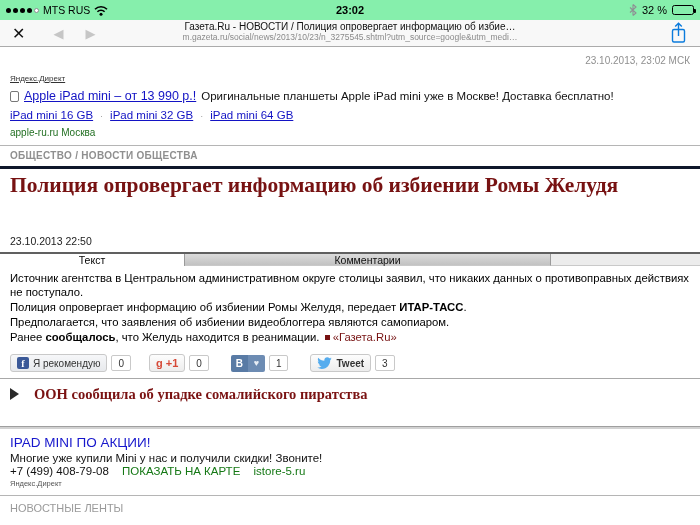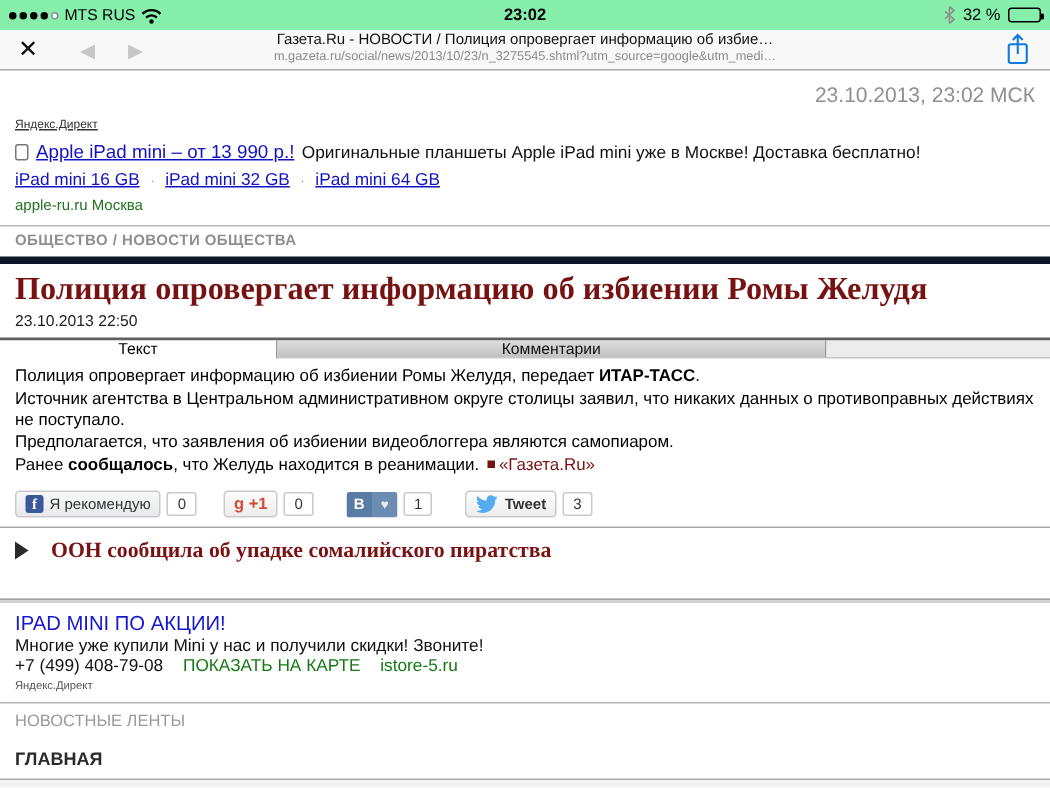--- a/index.html
+++ b/index.html
@@ -29,44 +29,44 @@
   .tb-close { font-size:16px; color:#111; margin-right:28px; cursor:pointer; }
   .tb-nav { font-size:13px; color:#c6c6c6; margin-right:22px; }
   .tb-titles { position:absolute; left:150px; right:150px; top:1px; text-align:center; }
   .tb-title { font-size:10px; font-weight:normal; color:#111; white-space:nowrap; overflow:hidden; }
   .tb-url { font-size:8.5px; color:#8a8a8a; white-space:nowrap; overflow:hidden; }
   .tb-share { margin-left:auto; display:flex; align-items:center; }
 
   
   .site-header { display:flex; align-items:flex-start; padding:3px 10px 0; }
   .logo { font-family:"Liberation Serif", serif; font-size:25px; letter-spacing:0.5px; color:#111; line-height:1; }
-  .hdr-date { margin-left:auto; font-size:14px; color:#8f8f8f; margin-top:5px; }
+  .hdr-date { margin-left:auto; font-size:10px; color:#8f8f8f; margin-top:5px; }
   .yd-top { padding:1px 10px 0; }
   .yd-top span { font-size:8px; color:#333; text-decoration:underline; cursor:pointer; }
 
   
   .ad1 { padding:4px 10px 0; }
   .ad1-line1 { display:flex; align-items:baseline; gap:5px; white-space:nowrap; }
   .device-icon { width:9px; height:11px; border:1.5px solid #777; border-radius:2px;
                  align-self:center; flex:none; }
   .ad1-title { font-size:12.5px; color:#1313c4; text-decoration:underline; cursor:pointer; }
   .ad1-desc { font-size:11.5px; color:#111; }
   .ad1-links { margin-top:6px; font-size:11.5px; }
   .ad1-links a { color:#1313c4; text-decoration:underline; cursor:pointer; }
   .ad1-links .sep { color:#9a9a9a; margin:0 7px; font-size:9px; }
   .ad1-domain { margin-top:6px; font-size:10px; color:#237023; padding-bottom:7px; }
 
   .hr1 { border-top:1px solid #b5b5b5; }
 
   
-  .section-label { border-bottom:5px solid #0f172a; padding:4px 10px 5px;
+  .section-label { border-bottom:3px solid #0f172a; padding:4px 10px 5px;
                    color:#8f8f8f; font-size:10px; font-weight:bold; letter-spacing:0.3px; }
   .article-title { padding:5px 10px 2px; font-family:"Liberation Serif", serif; font-weight:bold;
                    font-size:21.5px; color:#771212; line-height:1.05; }
-  .article-date { padding:2px 10px 0; font-size:10.5px; color:#222; }
+  .article-date { padding:2px 10px 0; font-size:10.5px; color:#222;margin-top:34px; }
 
   .tabs { margin-top:5px; display:flex; height:14px; border-top:2px solid #606060;
           font-size:10.5px; line-height:12px; }
   .tab { text-align:center; cursor:pointer; }
   .tab-text { width:185px; background:#fff; border-right:1px solid #9a9a9a; color:#000; }
   .tab-comments { width:366px; background:linear-gradient(#dcdcdc,#c2c2c2);
                   border-right:1px solid #9a9a9a; border-bottom:1px solid #c9c9c9; color:#111; }
   .tab-rest { flex:1; background:#ececec; border-bottom:1px solid #c9c9c9; }
 
   .body-text { padding:5px 10px 2px; font-size:11.3px; line-height:14px; }
@@ -192,22 +192,22 @@
 <div class="article-title">Полиция опровергает информацию об избиении Ромы Желудя</div>
 <div class="article-date">23.10.2013 22:50</div>
 
 <div class="tabs">
   <div class="tab tab-text">Текст</div>
   <div class="tab tab-comments">Комментарии</div>
   <div class="tab-rest"></div>
 </div>
 
 <div class="body-text">
+  <p>Источник агентства в Центральном административном округе столицы заявил, что никаких данных о противоправных действиях не поступало.</p>
   <p><span>Полиция опровергает информацию об избиении Ромы Желудя, передает </span><span class="b">ИТАР-ТАСС</span><span>.</span></p>
-  <p>Источник агентства в Центральном административном округе столицы заявил, что никаких данных о противоправных действиях не поступало.</p>
   <p>Предполагается, что заявления об избиении видеоблоггера являются самопиаром.</p>
   <p><span>Ранее </span><span class="b">сообщалось</span><span>, что Желудь находится в реанимации. </span><span class="src-sq"></span><span class="src">«Газета.Ru»</span></p>
 </div>
 
 <div class="social-row">
   <span class="btn fb-btn">
     <span class="fb-f">f</span>
     <span>Я рекомендую</span>
   </span>
   <span class="counter">0</span>

